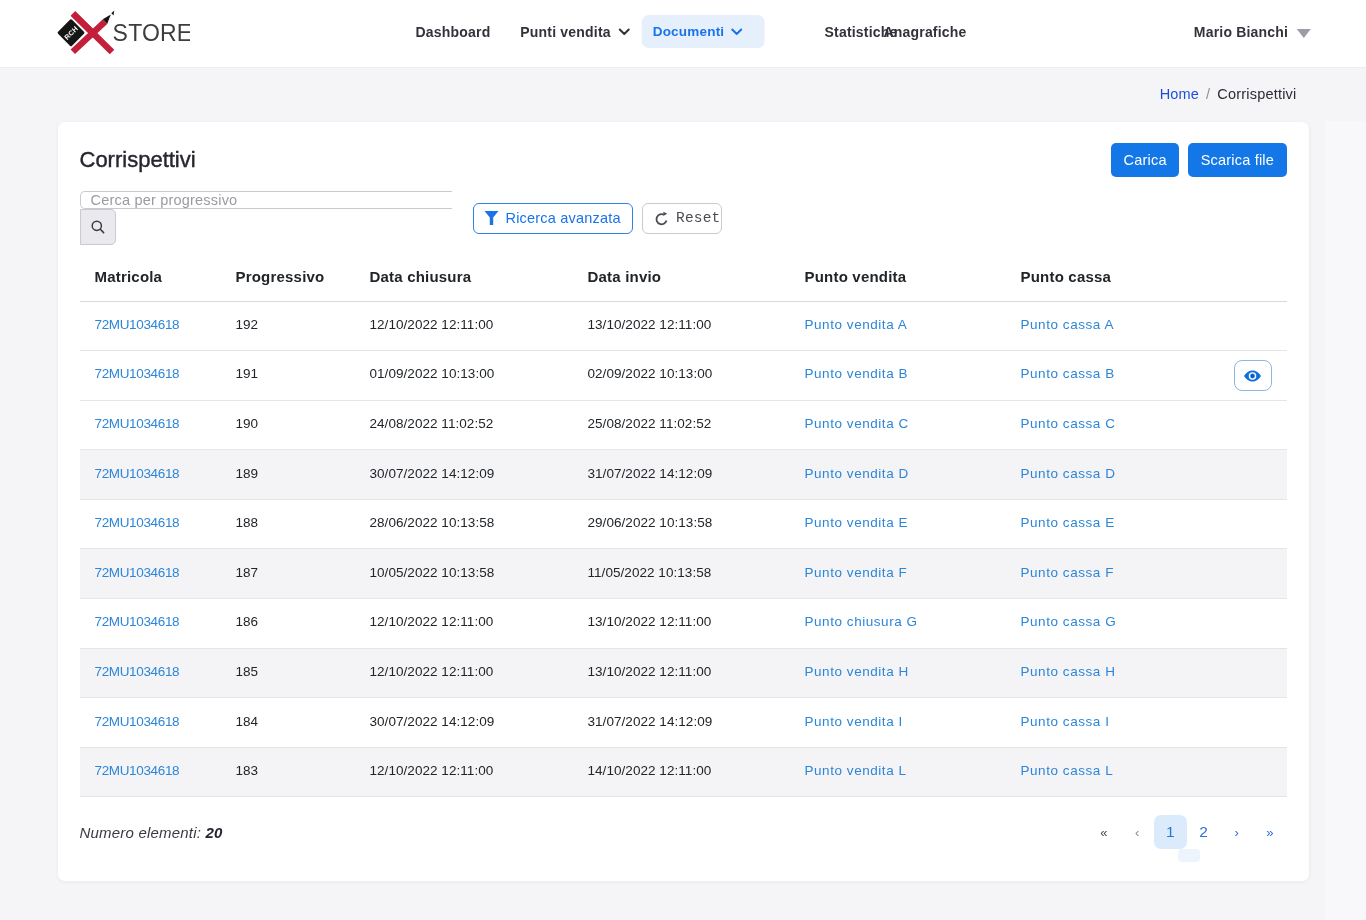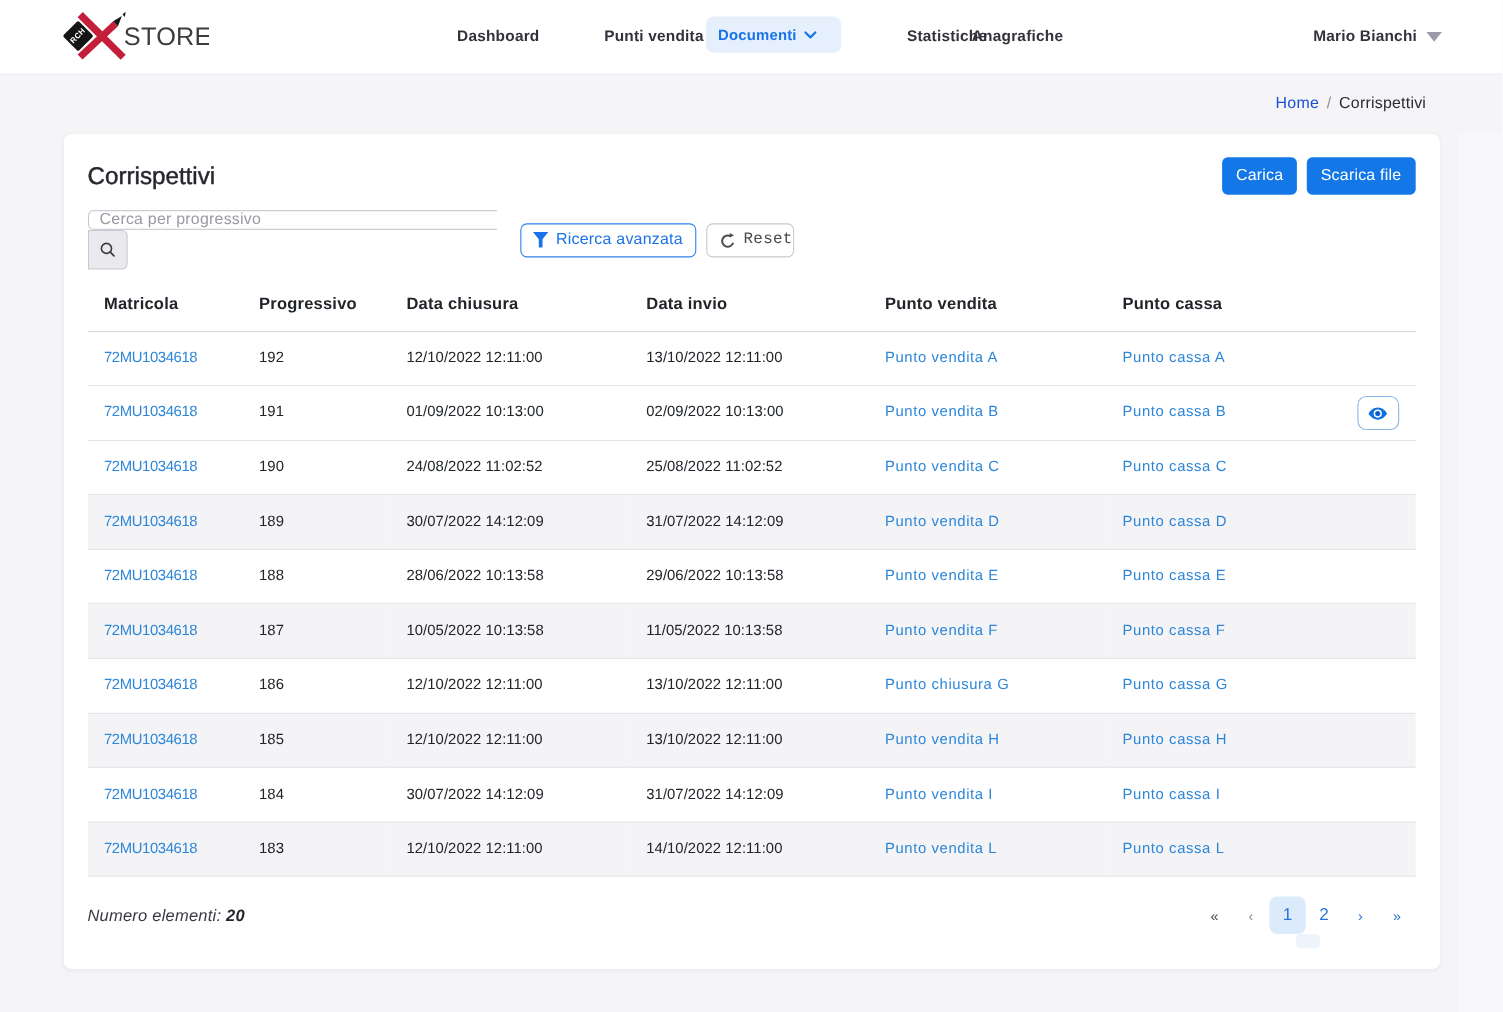--- a/index.html
+++ b/index.html
@@ -7,21 +7,21 @@
 html,body { width:1366px; height:920px; overflow:hidden; }
 body { font-family:"Liberation Sans", sans-serif; background:#f5f5f7; color:#2b2b35; }
 
 
 .header { position:relative; height:68px; background:#fff; border-bottom:1px solid #ececf0; z-index:5; }
 .logo { position:absolute; left:55px; top:7px; }
 .navitem { position:absolute; top:0; height:68px; display:flex; align-items:center; transform:translateX(-50%);
   font-size:14px; font-weight:700; color:#32323c; letter-spacing:.2px; white-space:nowrap; padding-bottom:5px; }
 .navitem .chev { margin-left:7px; }
 .nav-dashboard { left:453px; }
-.nav-punti { left:604px; }
+.nav-punti { left:575px; }
 .nav-documenti { left:703px; }
 .nav-documenti .pill { background:#e5f0fc; color:#1a73e8; border-radius:7px; height:33px; padding:0 22px 0 11px; display:flex; align-items:center; font-size:13.5px; }
 .nav-documenti .pill .chev { margin-left:6px; }
 .nav-statistiche { left:861px; }
 .nav-anagrafiche { left:925px; }
 .user { position:absolute; top:0; height:68px; left:1241px; transform:translateX(-50%); display:flex; align-items:center;
   font-size:14px; font-weight:700; color:#33333d; letter-spacing:.2px; white-space:nowrap; padding-bottom:5px; }
 .user .caret { position:absolute; left:calc(100% + 9px); top:29px; width:0; height:0; border-left:7px solid transparent; border-right:7px solid transparent; border-top:9px solid #9c9ca6; }
 
 

